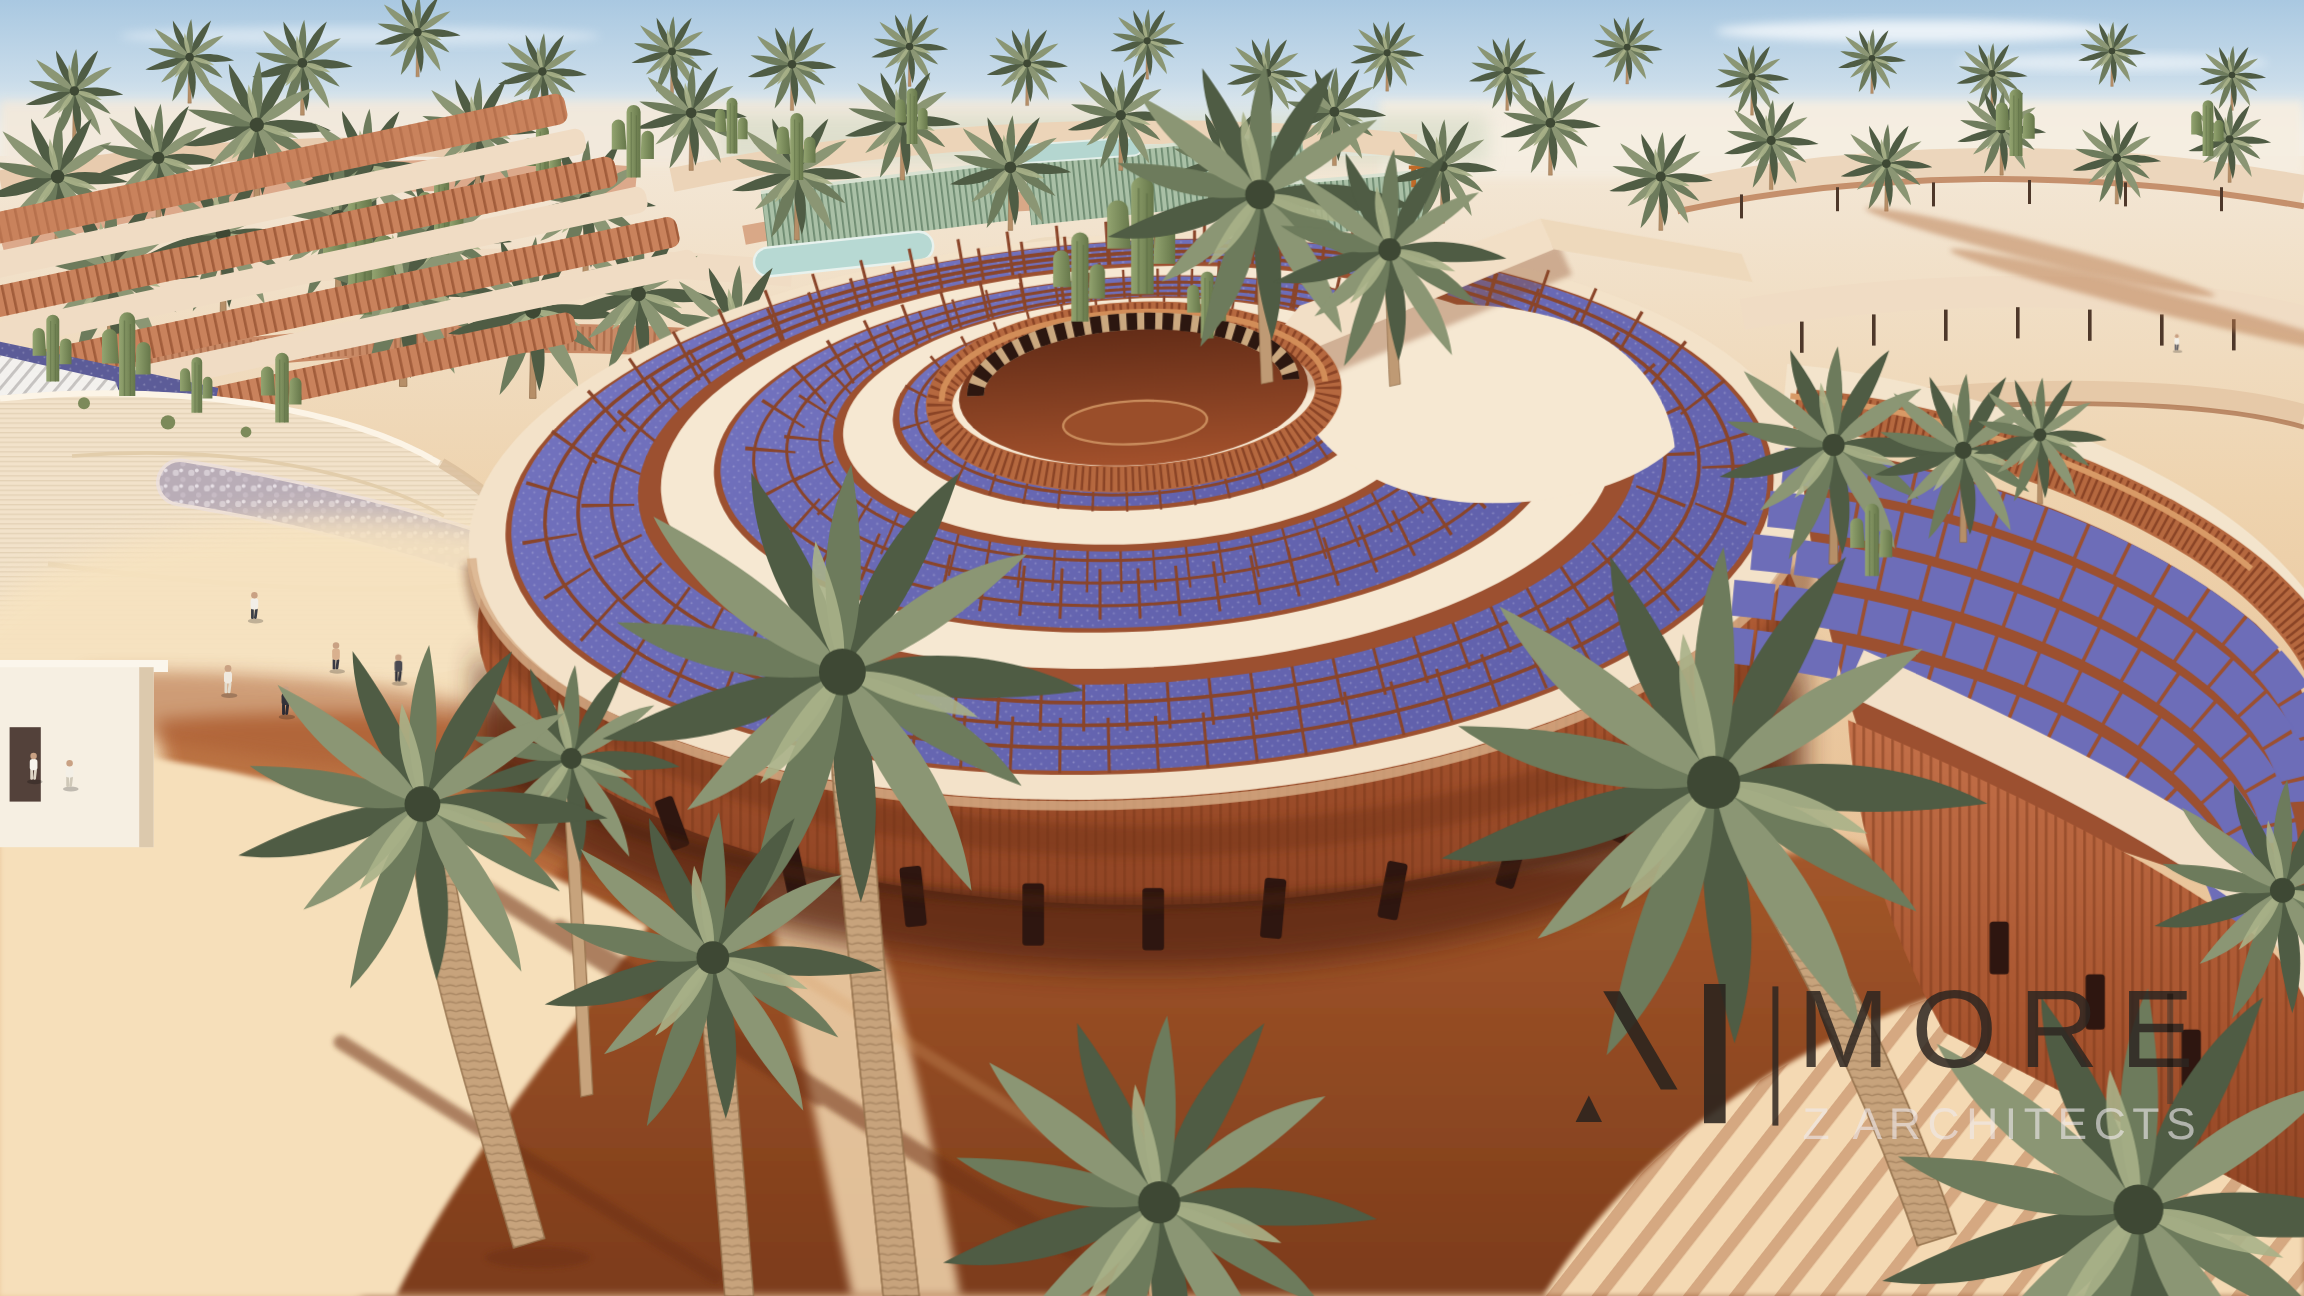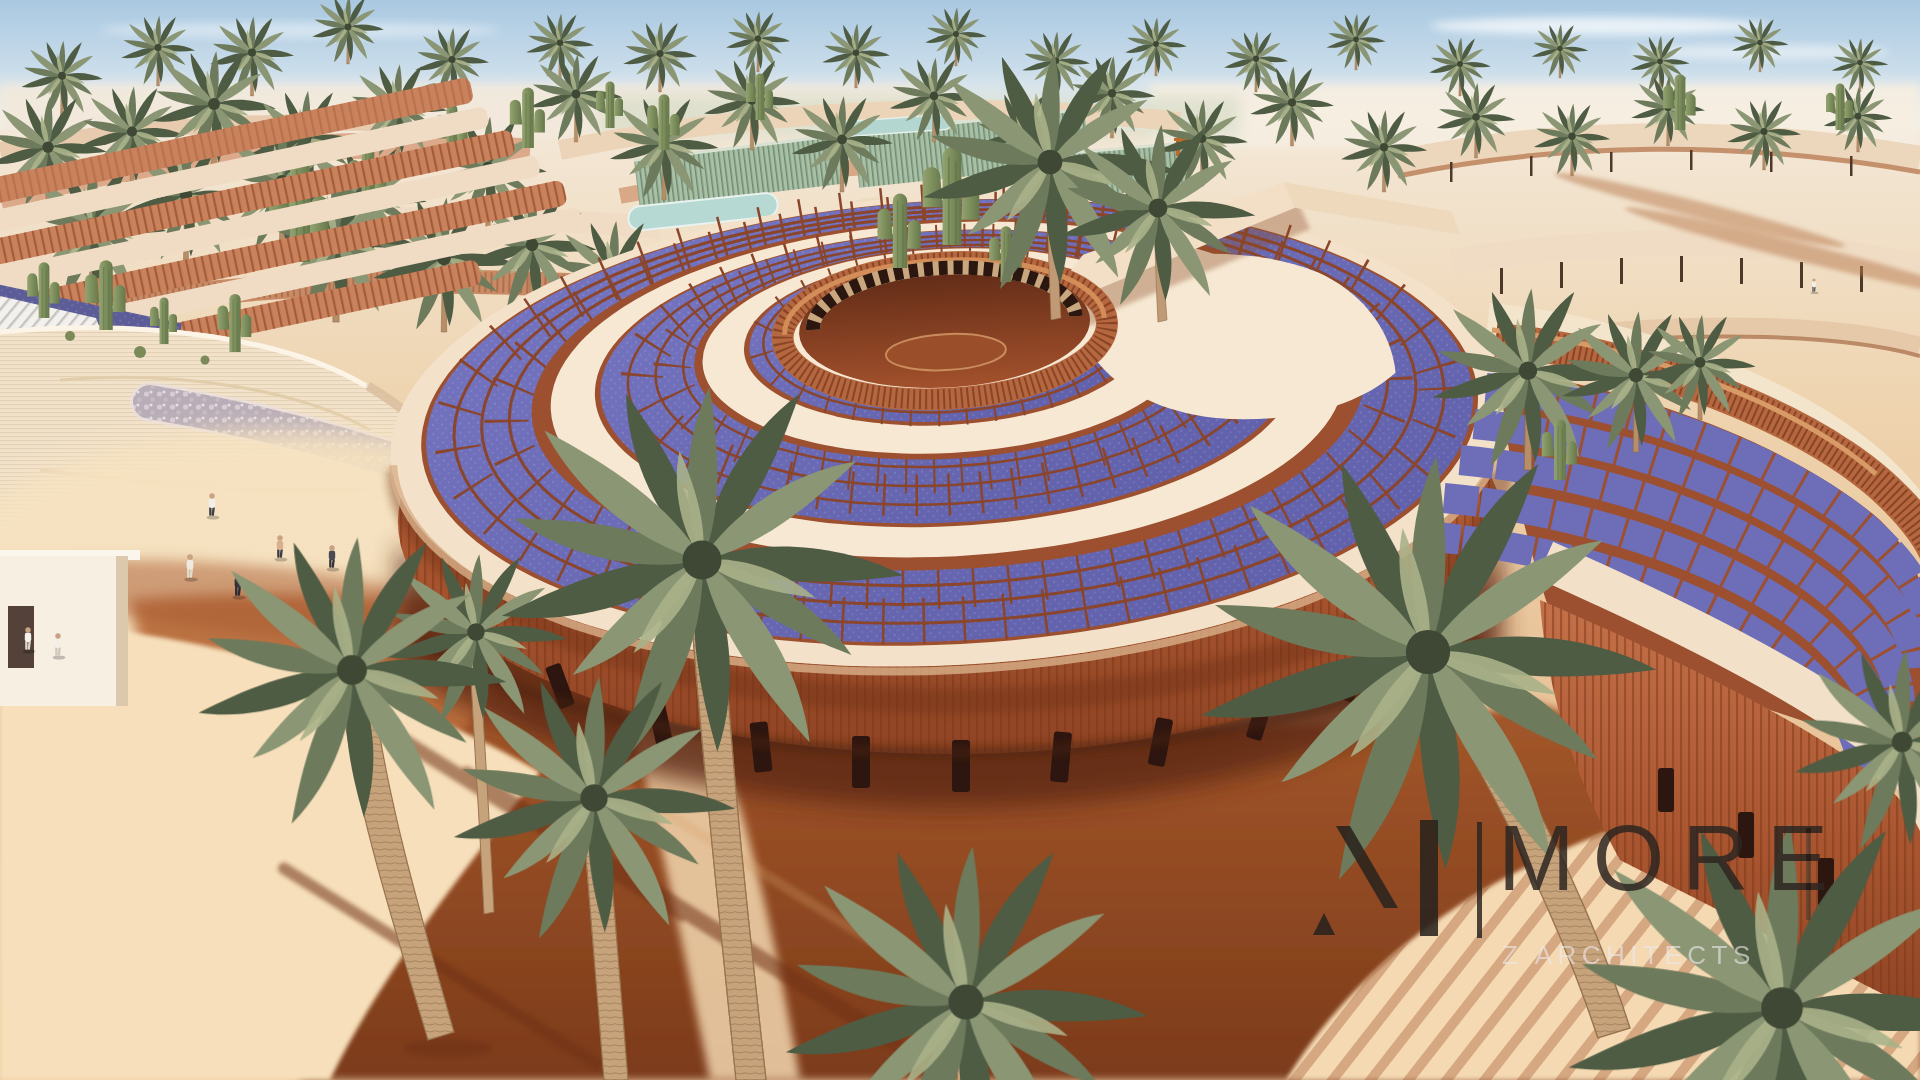--- a/index.html
+++ b/index.html
@@ -8,21 +8,21 @@
   .stage svg.scene{position:absolute;left:0;top:0;}
   
   .watermark{position:absolute;left:1300px;top:816px;width:620px;height:180px;z-index:50;pointer-events:none;}
   .wm-logo{position:absolute;left:0;top:2px;mix-blend-mode:multiply;}
   .wm-divider{position:absolute;left:177px;top:6px;width:5px;height:116px;
               background:rgba(45,38,33,.85);mix-blend-mode:multiply;}
   .wm-brand{position:absolute;left:198px;top:-10px;font-size:92px;font-weight:500;
             letter-spacing:18px;color:rgba(45,38,33,.85);mix-blend-mode:multiply;white-space:nowrap;}
   .wm-rightbar{position:absolute;left:506px;top:12px;width:5px;height:92px;
                background:rgba(70,58,50,.55);mix-blend-mode:multiply;}
-  .wm-subtitle{position:absolute;left:202px;top:124px;font-size:26px;font-weight:400;
+  .wm-subtitle{position:absolute;left:202px;top:100px;font-size:37px;font-weight:400;
                letter-spacing:5.5px;color:rgba(238,233,236,.62);white-space:nowrap;}
 </style>
 </head>
 <body>
 
 <div class="stage">
 <svg class="scene" width="1920" height="1080" viewBox="0 0 1920 1080">
 <defs>
   <linearGradient id="skyGrad" x1="0" y1="0" x2="0" y2="1">
     <stop offset="0" stop-color="#a9c8e1"></stop>

